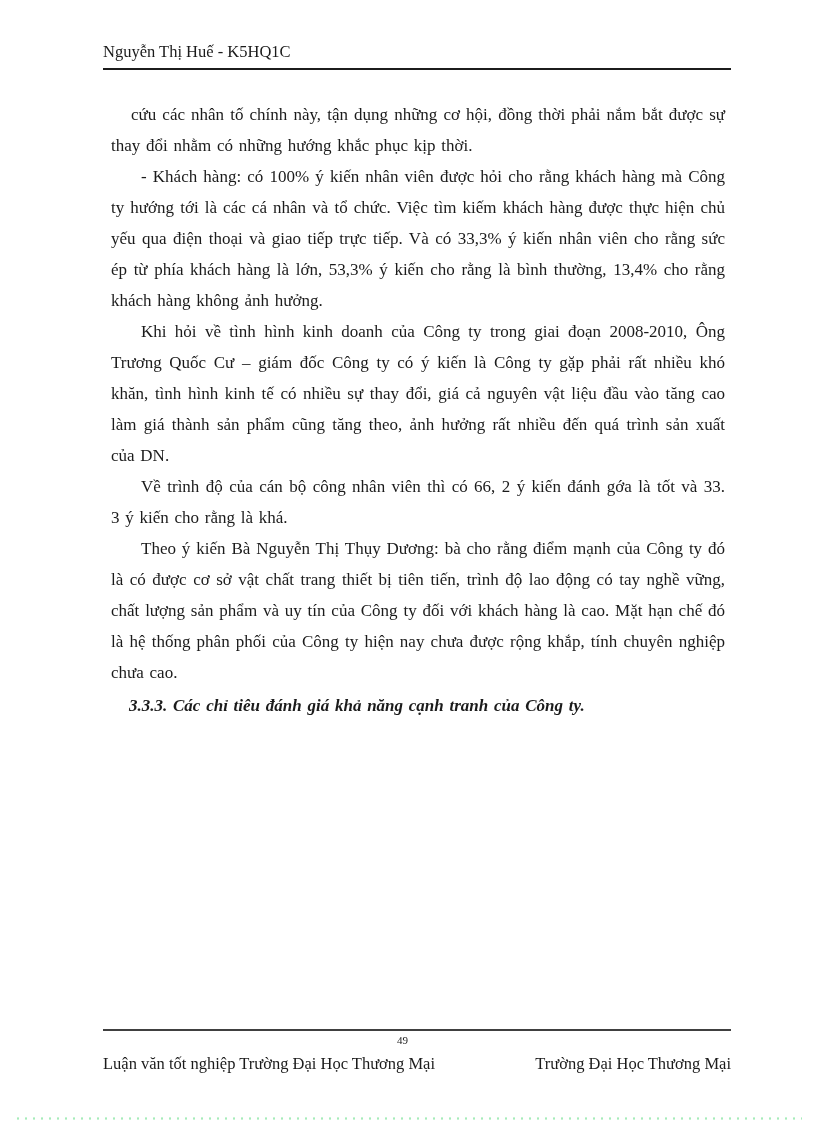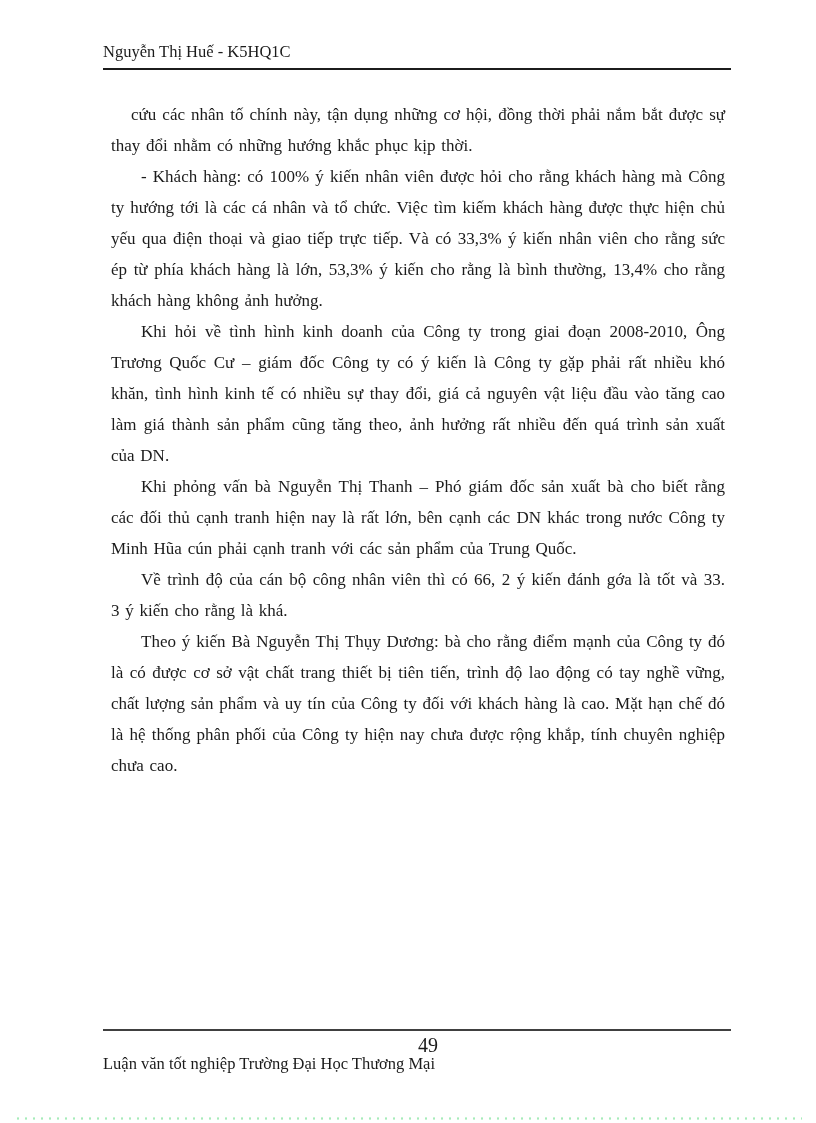--- a/index.html
+++ b/index.html
@@ -60,22 +60,22 @@
     border-top: 2px solid #404040;
     padding-top: 23px;
     display: flex;
     justify-content: space-between;
     font-size: 16.5px;
     white-space: nowrap;
   }
   .page-number {
     position: absolute;
     top: 1034px;
-    left: 418px;
-    font-size: 20px;
+    left: 397px;
+    font-size: 11px;
     background: transparent;
   }
   .dotted-line {
     position: absolute;
     bottom: 3px;
     left: 14px;
     right: 14px;
     height: 3px;
     background-image: radial-gradient(circle, #a6ecba 1px, rgba(255,255,255,0) 1.3px);
     background-size: 8px 3px;
@@ -88,26 +88,27 @@
 <div class="page">
 
   <div class="header">
     <span>Nguyễn Thị Huế - K5HQ1C</span>
   </div>
 
   <div class="content">
     <p class="para cont">cứu các nhân tố chính này, tận dụng những cơ hội, đồng thời phải nắm bắt được sự thay đổi nhằm có những hướng khắc phục kịp thời.</p>
     <p class="para">- Khách hàng: có 100% ý kiến nhân viên được hỏi cho rằng khách hàng mà Công ty hướng tới là các cá nhân và tổ chức. Việc tìm kiếm khách hàng được thực hiện chủ yếu qua điện thoại và giao tiếp trực tiếp. Và có 33,3% ý kiến nhân viên cho rằng sức ép từ phía khách hàng là lớn, 53,3% ý kiến cho rằng là bình thường, 13,4% cho rằng khách hàng không ảnh hưởng.</p>
     <p class="para">Khi hỏi về tình hình kinh doanh của Công ty trong giai đoạn 2008-2010, Ông Trương Quốc Cư – giám đốc Công ty có ý kiến là Công ty gặp phải rất nhiều khó khăn, tình hình kinh tế có nhiều sự thay đổi, giá cả nguyên vật liệu đầu vào tăng cao làm giá thành sản phẩm cũng tăng theo, ảnh hưởng rất nhiều đến quá trình sản xuất của DN.</p>
-    <p class="para">Khi phỏng vấn bà Nguyễn Thị Thanh – Phó giám đốc sản xuất bà cho biết rằng các đối thủ cạnh tranh hiện nay là rất lớn, bên cạnh các DN khác trong nước Công ty Minh Hũa cún phải cạnh tranh với các sản phẩm của Trung Quốc.</p>
     <p class="para">Về trình độ của cán bộ công nhân viên thì có 66, 2 ý kiến đánh gớa là tốt và 33. 3 ý kiến cho rằng là khá.</p>
     <p class="para">Theo ý kiến Bà Nguyễn Thị Thụy Dương: bà cho rằng điểm mạnh của Công ty đó là có được cơ sở vật chất trang thiết bị tiên tiến, trình độ lao động có tay nghề vững, chất lượng sản phẩm và uy tín của Công ty đối với khách hàng là cao. Mặt hạn chế đó là hệ thống phân phối của Công ty hiện nay chưa được rộng khắp, tính chuyên nghiệp chưa cao.</p>
+    <p class="para heading">3.3.3. Các chỉ tiêu đánh giá khả năng cạnh tranh của Công ty.</p>
   </div>
 
   <div class="footer">
     <span>Luận văn tốt nghiệp Trường Đại Học Thương Mại</span>
+    <span>Trường Đại Học Thương Mại</span>
   </div>
 
   <div class="page-number">49</div>
 
   <div class="dotted-line"></div>
 
 </div>
 
 </body></html>

